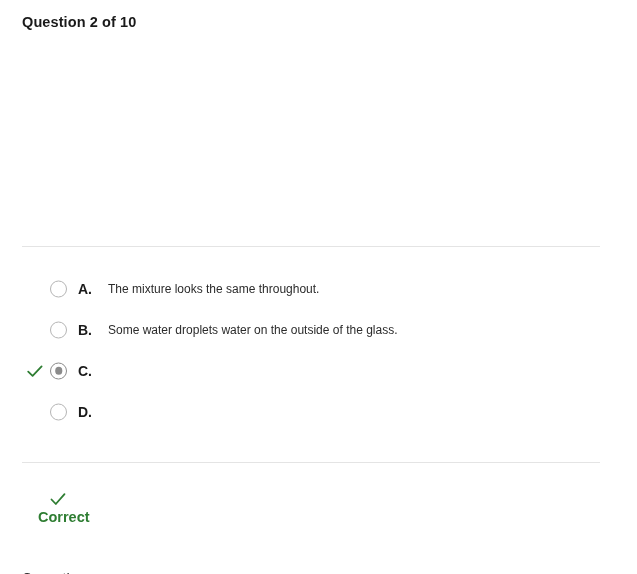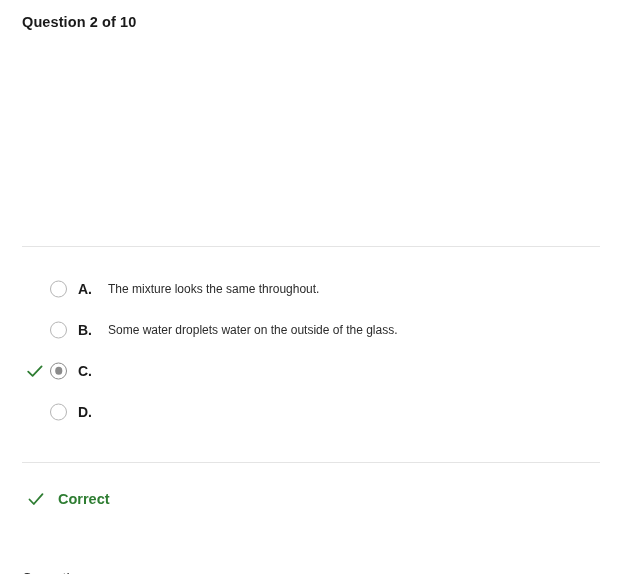--- a/index.html
+++ b/index.html
@@ -135,20 +135,21 @@
     white-space: nowrap;
   }
 
   
   .result {
     position: absolute;
     left: 26px;
     top: 489px;
     display: flex;
     align-items: center;
+    flex-direction: column;
   }
   .result-check {
     width: 20px;
     height: 20px;
     display: flex;
     align-items: center;
     justify-content: center;
   }
   .result-label {
     margin-left: 12px;

